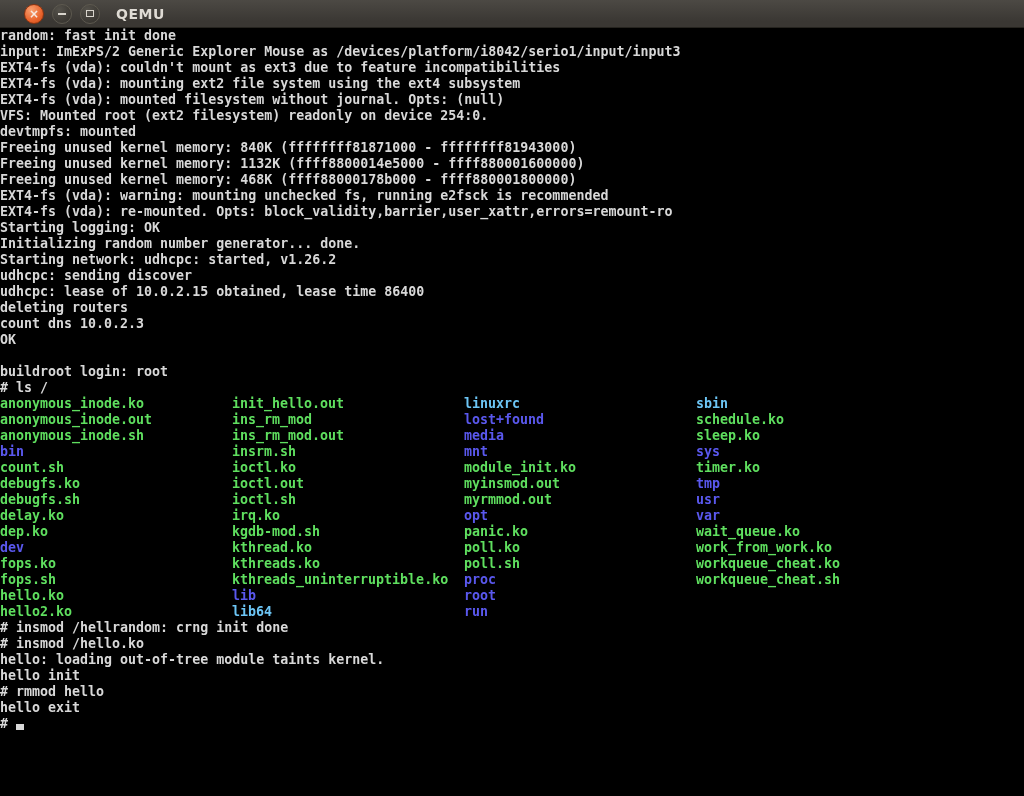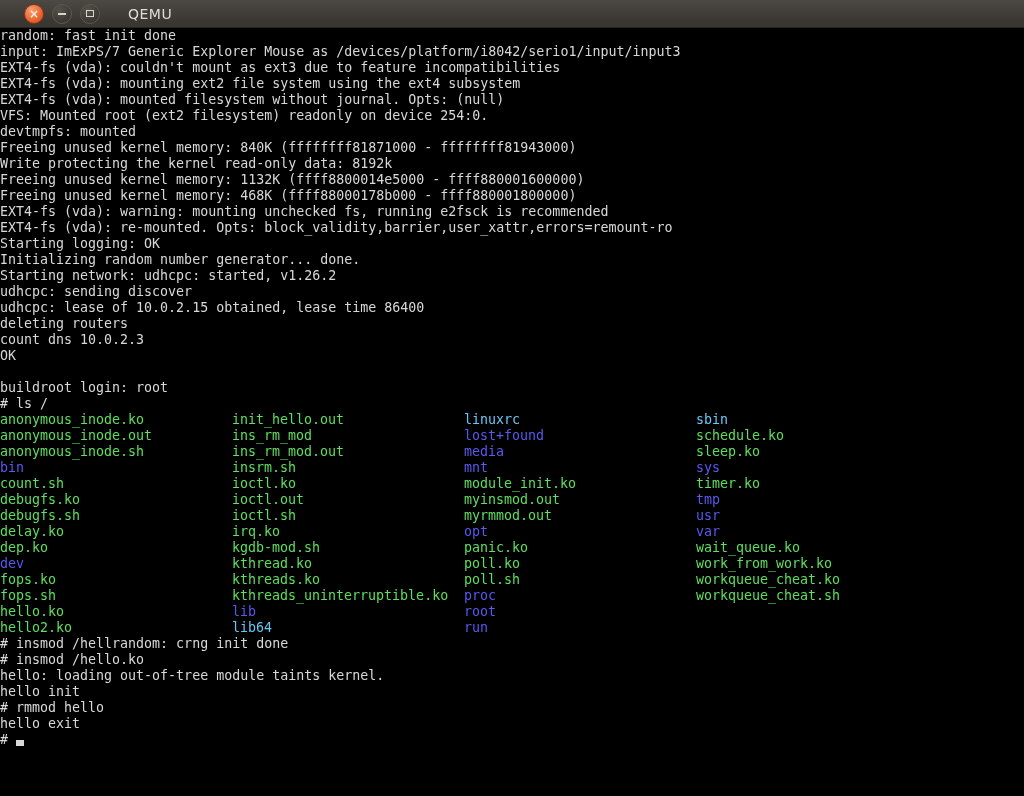--- a/index.html
+++ b/index.html
@@ -25,33 +25,33 @@
   }
   .tb-btn.plain{
     background:radial-gradient(circle at 35% 28%, #55524b, #3b3833 70%);
     border:1px solid #5d594f;
   }
   .glyph-close{color:#f6e9e2;font-size:12px;line-height:1;font-weight:bold;
     font-family:"DejaVu Sans",sans-serif;transform:translateY(-0.5px);}
   .glyph-min{width:8px;height:2px;background:#d8d4cc;}
   .glyph-max{box-sizing:border-box;width:8px;height:7px;border:1.5px solid #d8d4cc;}
   .tb-title{
-    color:#dfdbd4;font-size:14px;font-weight:normal;margin-left:28px;
+    color:#dfdbd4;font-size:14px;font-weight:bold;margin-left:16px;
     letter-spacing:0.5px;
     text-align:center;
   }
 
   
   .terminal{
     width:1024px;height:768px;background:var(--terminal_bg);
     font-family:"DejaVu Sans Mono",monospace;
     font-size:13.3px;color:var(--terminal_text);
     overflow:hidden;
   }
-  .line{height:16px;line-height:16px;white-space:pre;}
+  .line{height:16px;line-height:16px;white-space:pre;font-weight:bold;}
   .cell{display:inline-block;width:232px;vertical-align:top;}
   .cell.exec{color:var(--file_exec);}
   .cell.dir{color:var(--file_dir);}
   .cell.link{color:var(--file_link);}
   .cursor{
     display:inline-block;width:8px;height:6px;vertical-align:-2px;
     background:var(--terminal_text);
   }
 </style>
 </head>
@@ -65,28 +65,27 @@
     <div class="tb-btn plain">
       <span class="glyph-min"></span>
     </div>
     <div class="tb-btn plain">
       <span class="glyph-max"></span>
     </div>
     <div class="tb-title">QEMU</div>
   </div>
   <div class="terminal" id="terminal">
       <div class="line">random: fast init done</div>
-      <div class="line">input: ImExPS/7 Generic Explorer Mouse as /devices/platform/i8042/serio1/input/input3</div>
+      <div class="line">input: ImExPS/2 Generic Explorer Mouse as /devices/platform/i8042/serio1/input/input3</div>
       <div class="line">EXT4-fs (vda): couldn't mount as ext3 due to feature incompatibilities</div>
       <div class="line">EXT4-fs (vda): mounting ext2 file system using the ext4 subsystem</div>
       <div class="line">EXT4-fs (vda): mounted filesystem without journal. Opts: (null)</div>
       <div class="line">VFS: Mounted root (ext2 filesystem) readonly on device 254:0.</div>
       <div class="line">devtmpfs: mounted</div>
       <div class="line">Freeing unused kernel memory: 840K (ffffffff81871000 - ffffffff81943000)</div>
-      <div class="line">Write protecting the kernel read-only data: 8192k</div>
       <div class="line">Freeing unused kernel memory: 1132K (ffff8800014e5000 - ffff880001600000)</div>
       <div class="line">Freeing unused kernel memory: 468K (ffff88000178b000 - ffff880001800000)</div>
       <div class="line">EXT4-fs (vda): warning: mounting unchecked fs, running e2fsck is recommended</div>
       <div class="line">EXT4-fs (vda): re-mounted. Opts: block_validity,barrier,user_xattr,errors=remount-ro</div>
       <div class="line">Starting logging: OK</div>
       <div class="line">Initializing random number generator... done.</div>
       <div class="line">Starting network: udhcpc: started, v1.26.2</div>
       <div class="line">udhcpc: sending discover</div>
       <div class="line">udhcpc: lease of 10.0.2.15 obtained, lease time 86400</div>
       <div class="line">deleting routers</div>

